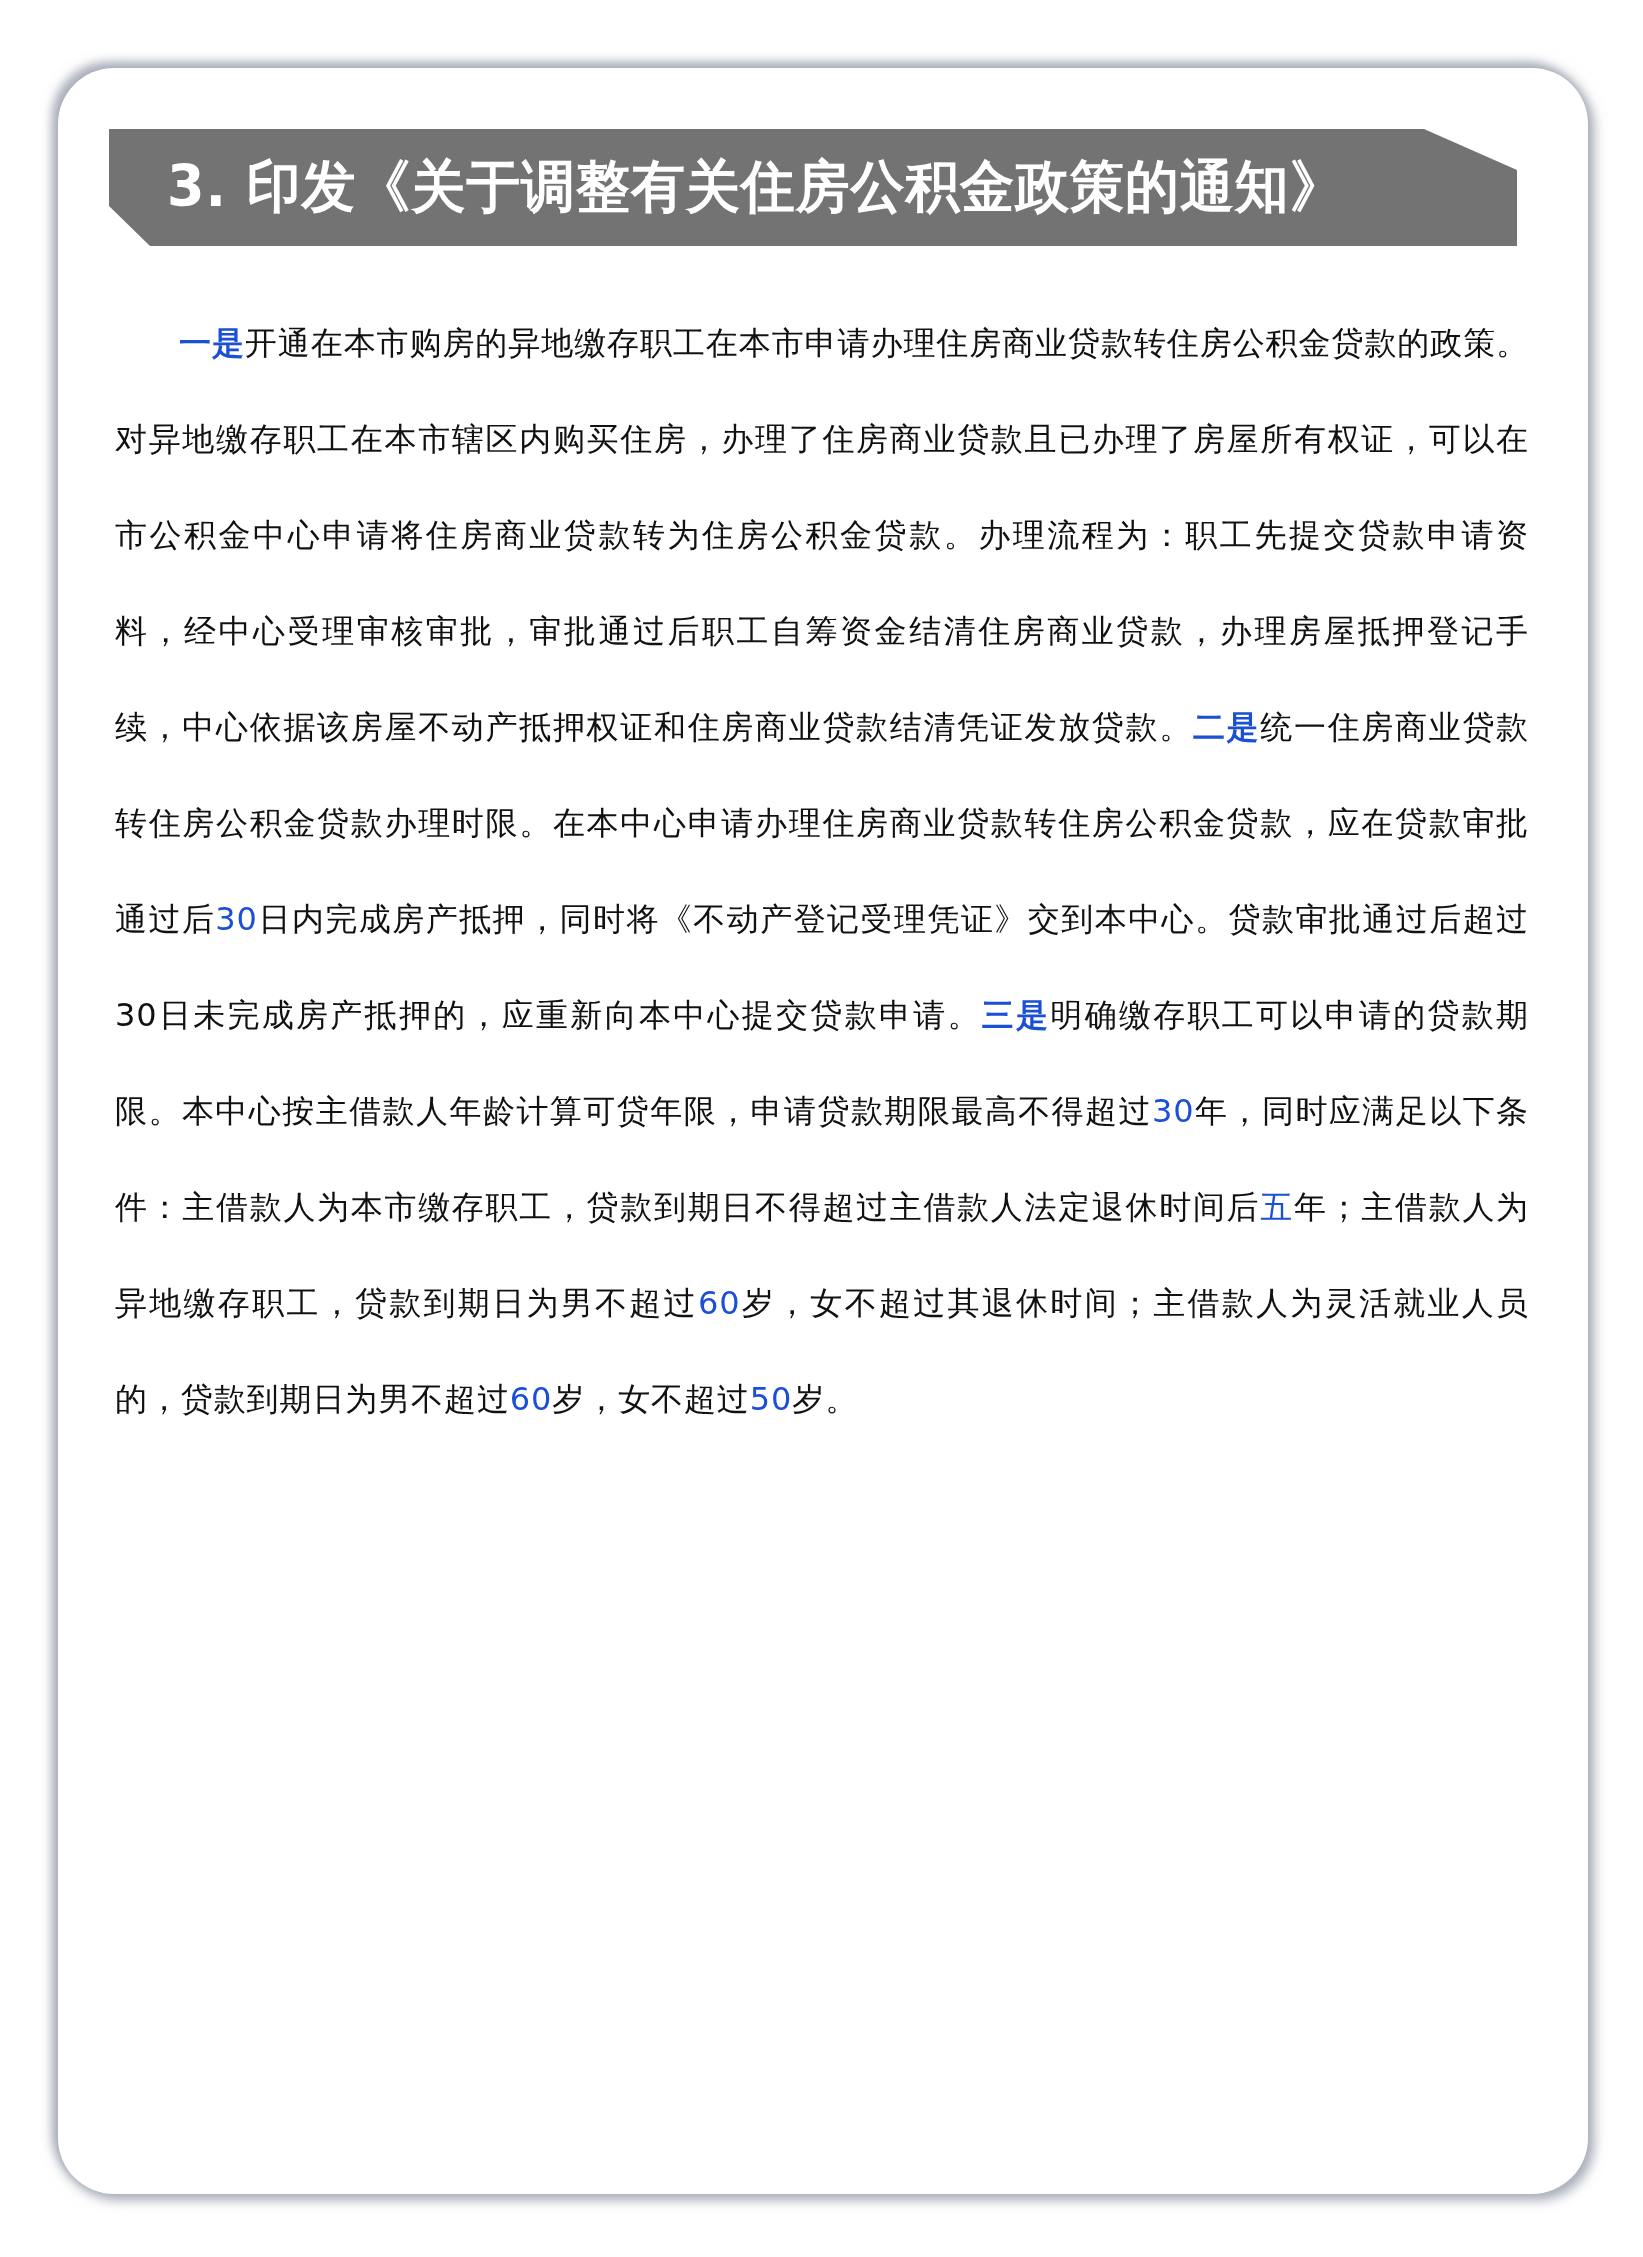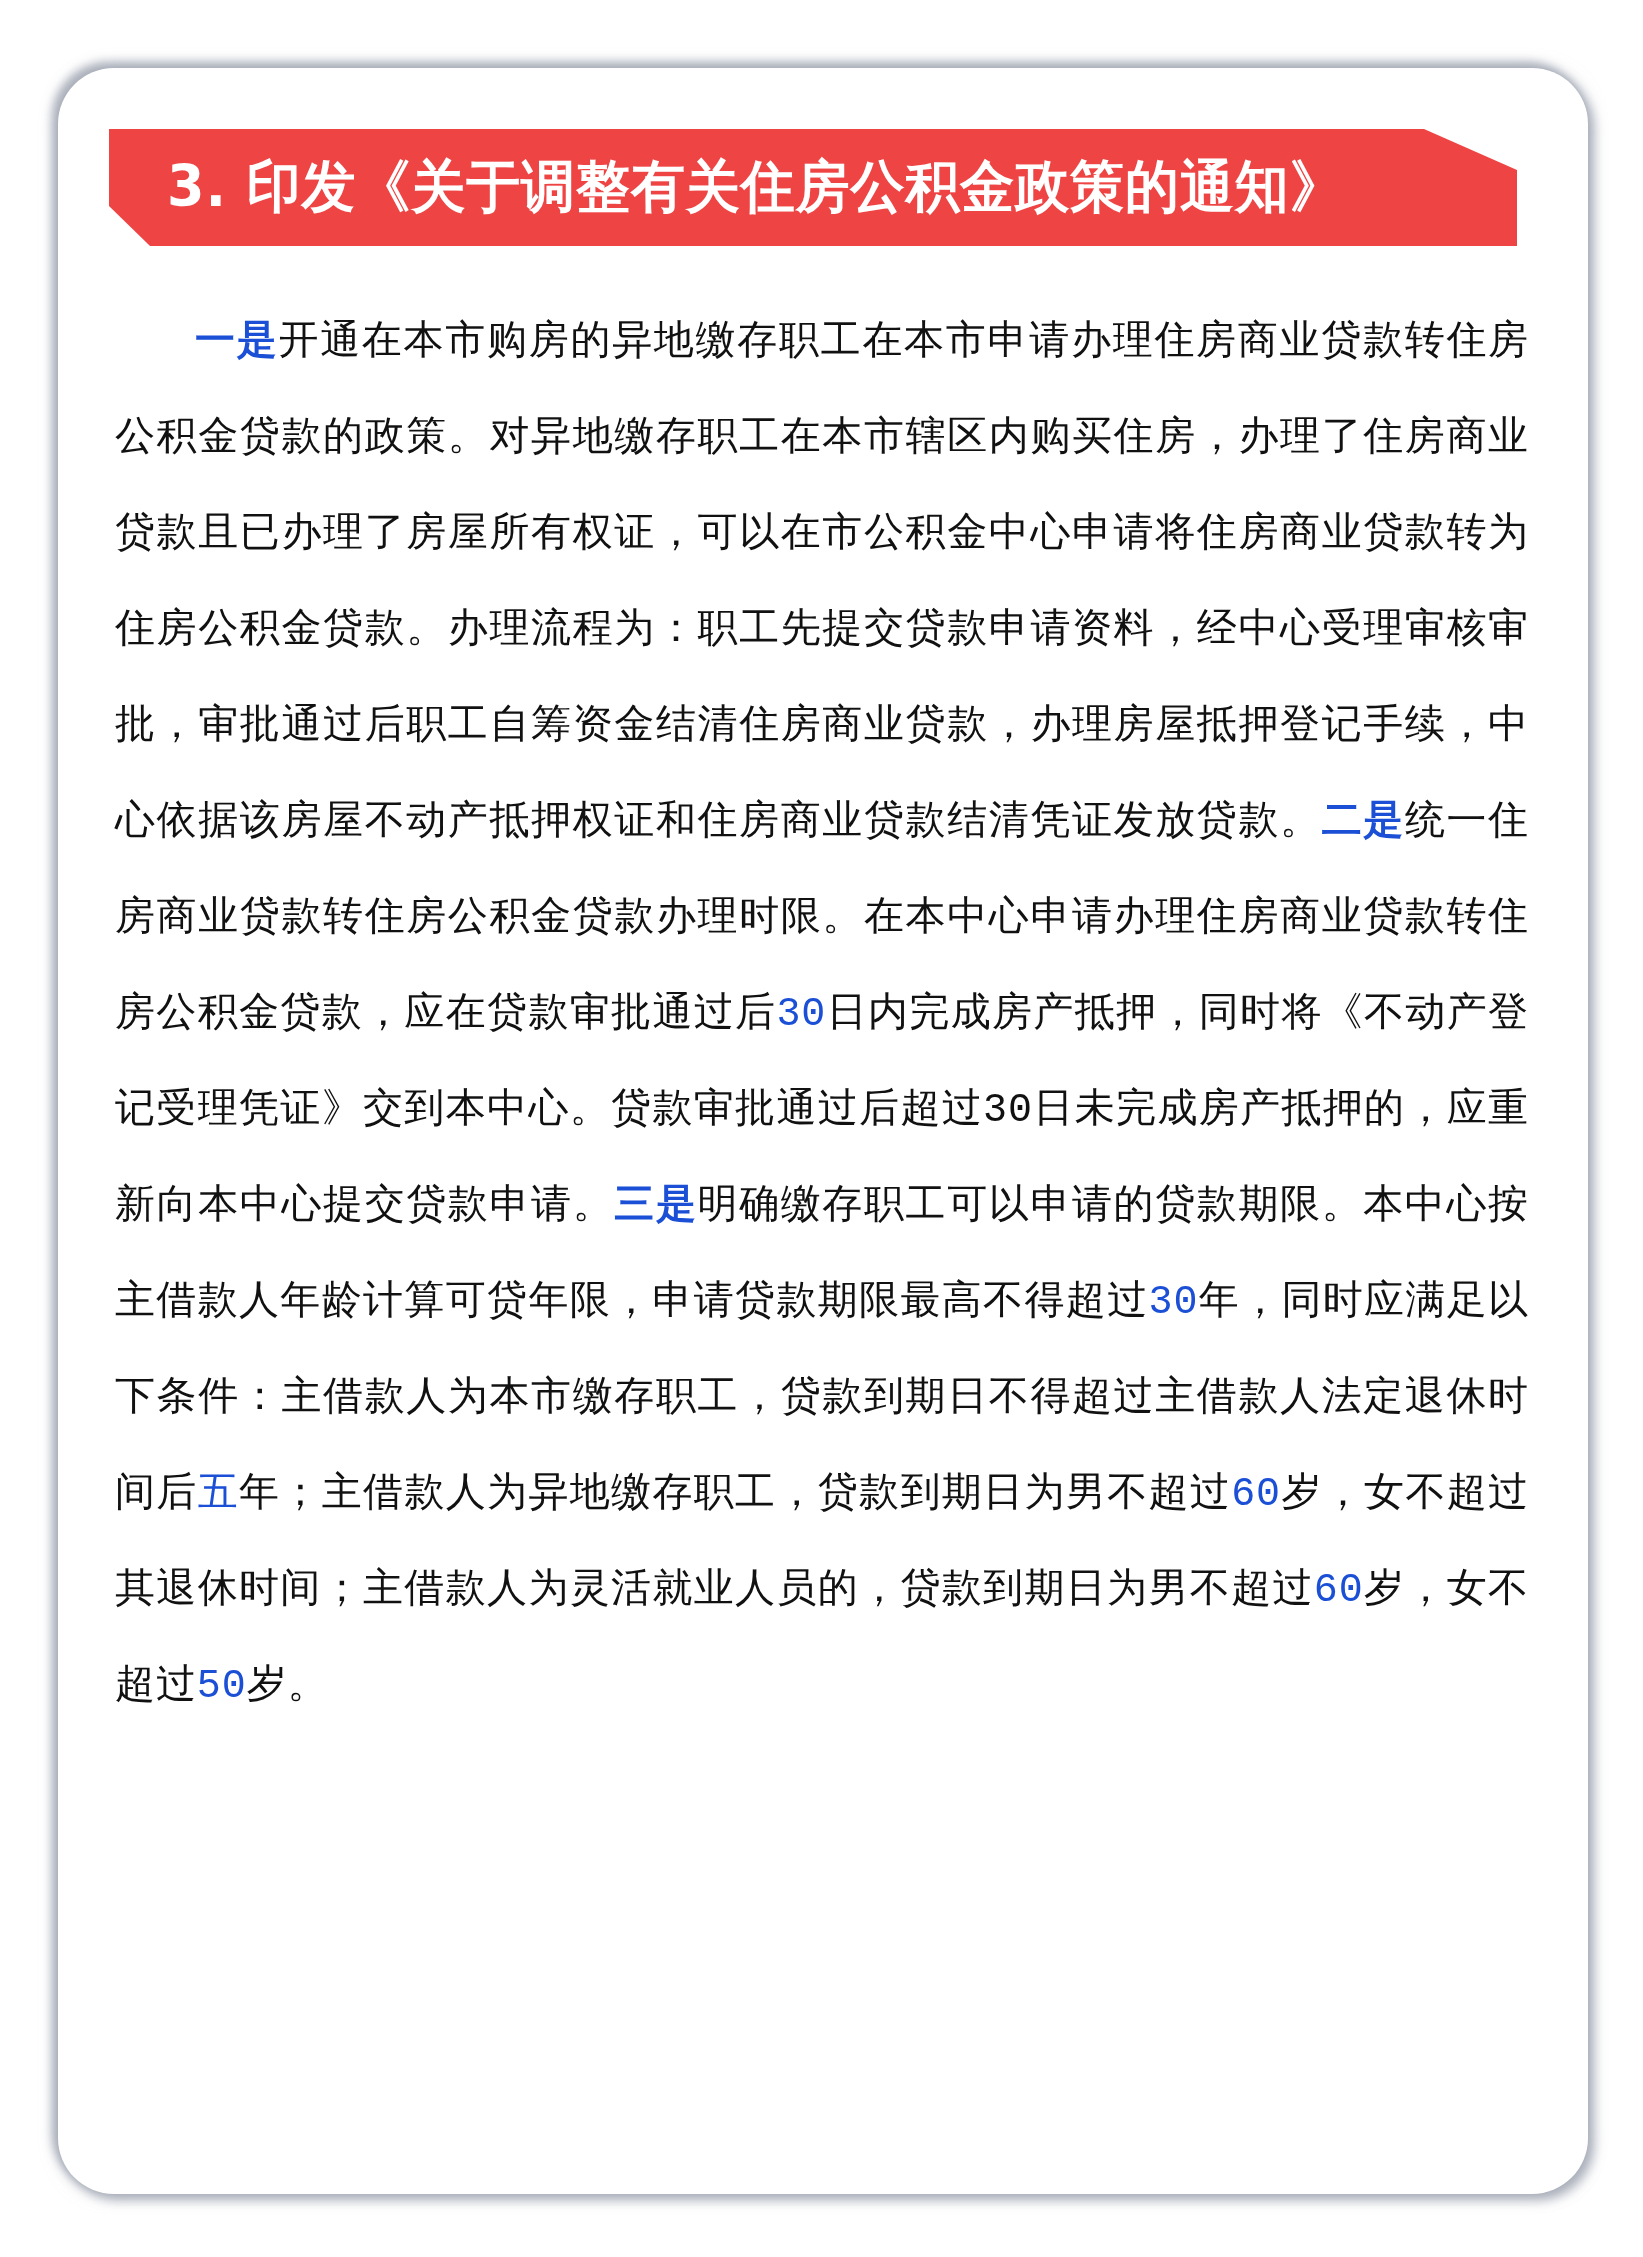--- a/index.html
+++ b/index.html
@@ -25,47 +25,46 @@
       box-shadow: -5.6px -5.6px 9.3px rgba(150,156,170,0.75),
                   5.6px 5.6px 11px rgba(150,156,170,0.75),
                   0 0 16.7px rgba(180,186,198,0.55);
     }
     .banner {
       position: absolute;
       left: 109px;
       top: 129px;
       width: 1408px;
       height: 117px;
-      background: #ef4444;
+      background: #737373;
       clip-path: polygon(0 0, 1315px 0, 1408px 41px, 1408px 117px, 41px 117px, 0 77px);
       display: flex;
       align-items: center;
     }
     .banner-title {
       color: #ffffff;
       font-family: "DejaVu Sans", "Liberation Sans", sans-serif;
       font-size: 54px;
       font-weight: bold;
       letter-spacing: 0.9px;
       padding-left: 58px;
       white-space: nowrap;
       transform: scaleY(1.05);
     }
     .content {
       position: absolute;
       left: 115px;
       top: 295px;
       width: 1414px;
-      font-size: 40px;
+      font-size: 32px;
       line-height: 96px;
       color: #111111;
       text-align: justify;
       text-indent: 2em;
       letter-spacing: 0.9px;
-      font-family: Liberation Mono, monospace;
     }
     .hl {
       color: #1a4fd6;
       font-weight: bold;
     }
     .num {
       color: #1a4fd6;
     }
   </style>
 </head>

